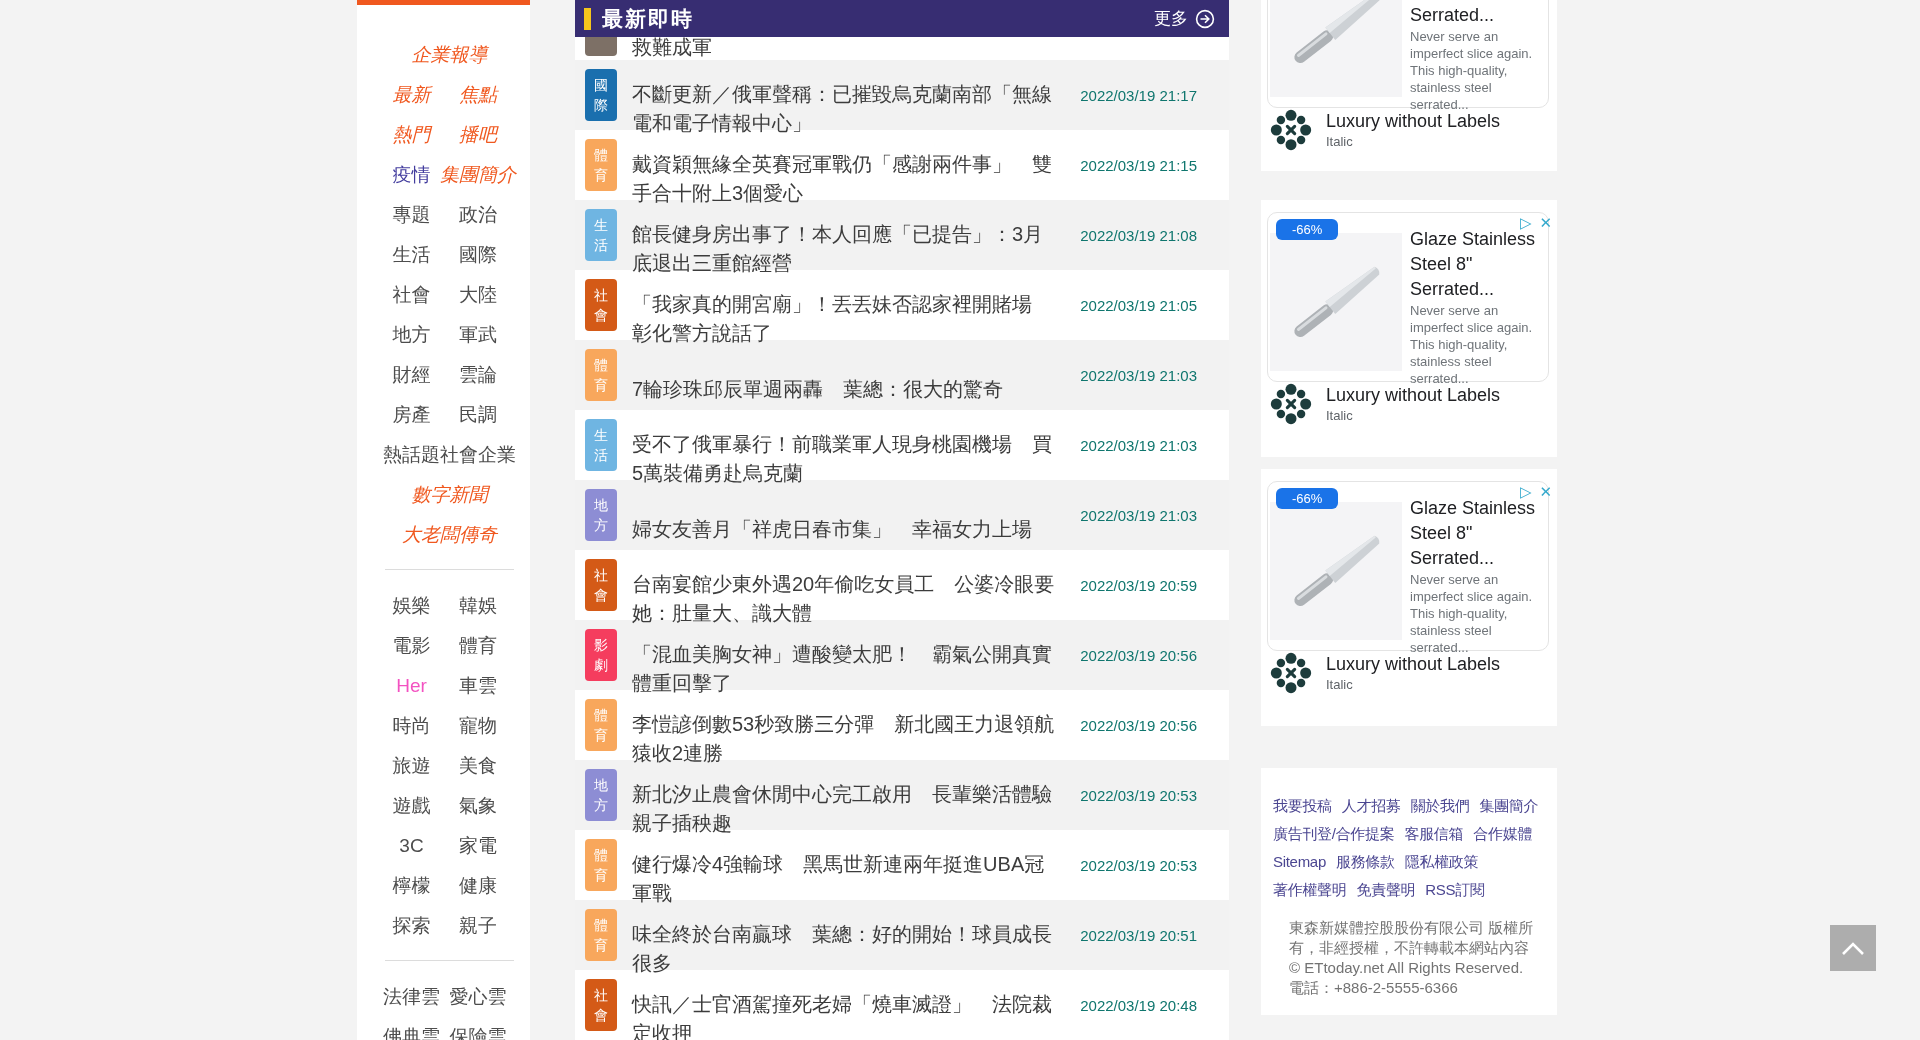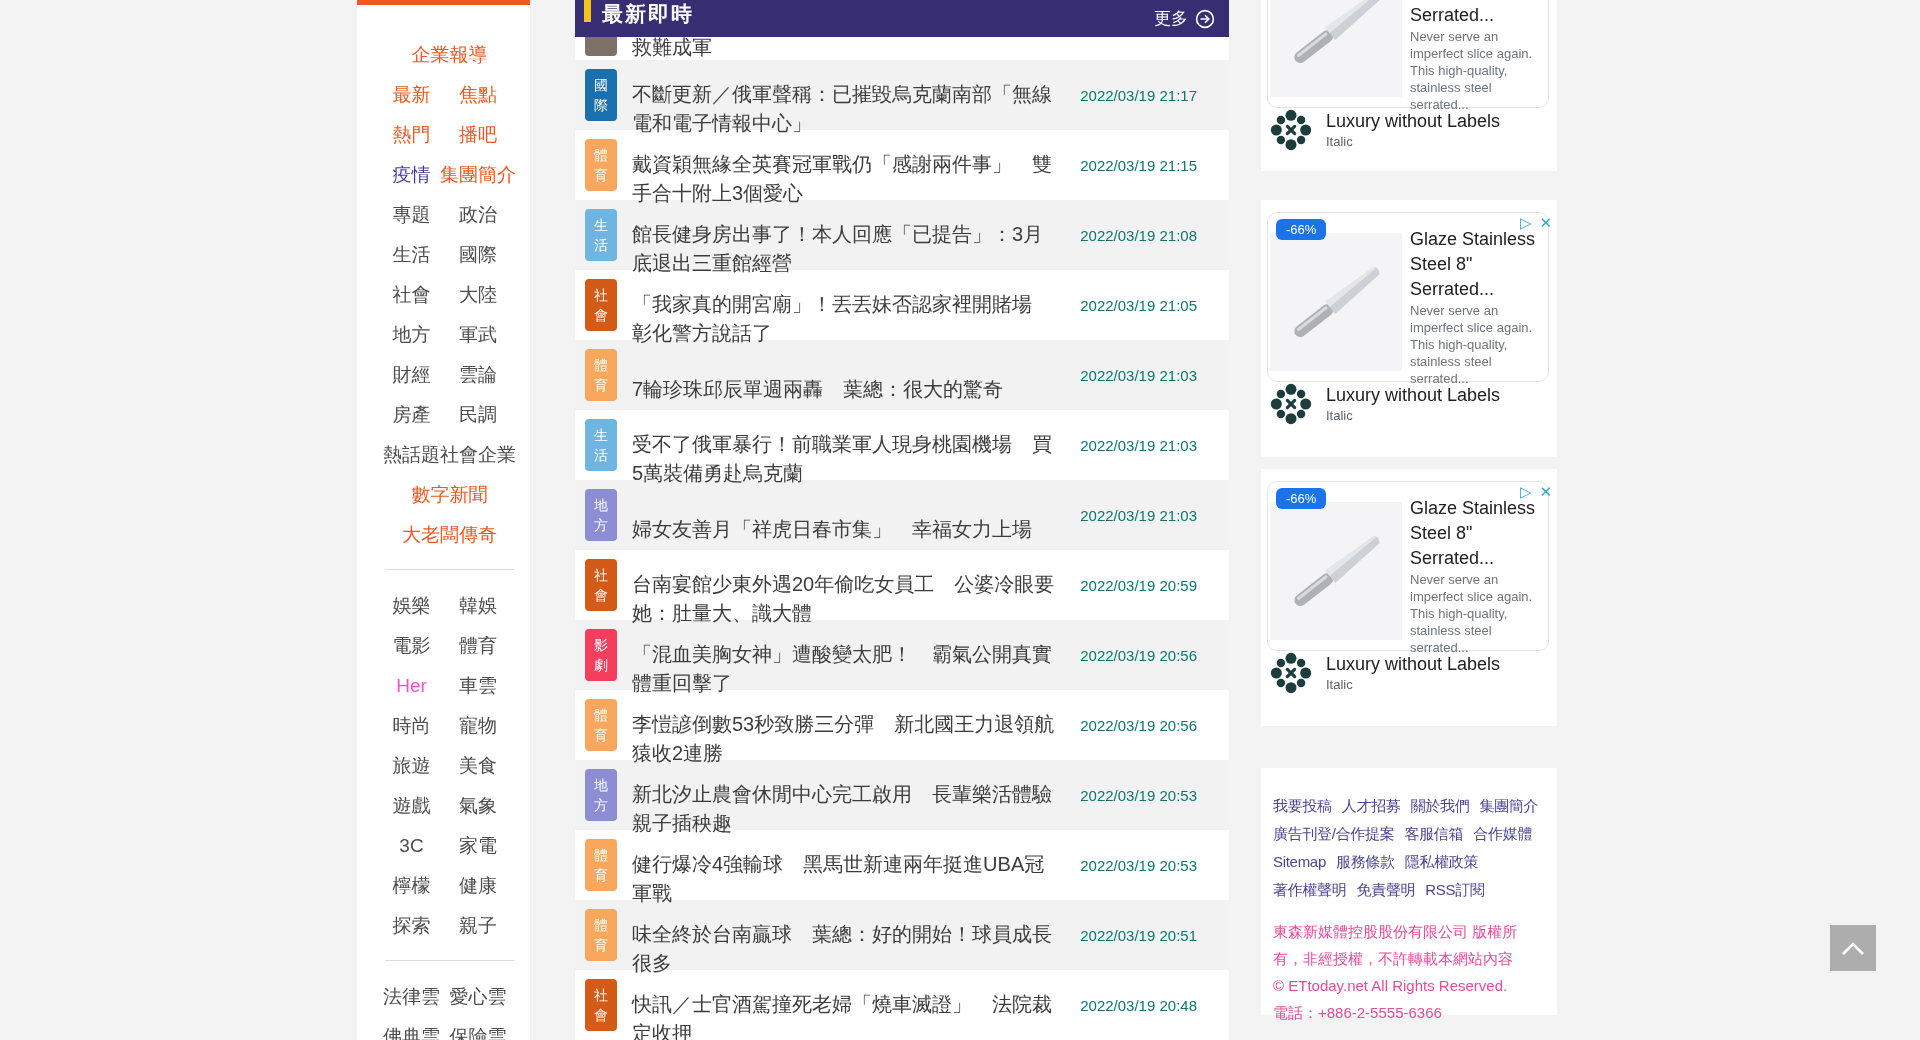--- a/index.html
+++ b/index.html
@@ -6,59 +6,59 @@
   body{
     width:1920px;height:1040px;position:relative;overflow:hidden;
     background:#f3f3f3;
     font-family:"Liberation Sans","DejaVu Sans",sans-serif;
   }
   
   .sidebar{position:absolute;left:357px;top:0;width:173px;height:1040px;background:#fff;border-top:5px solid #f0581f;}
   .sidebar-grid{display:grid;grid-template-columns:1fr 1fr;padding:30px 20px 0 26px;}
   .side-item{height:40px;display:flex;align-items:center;justify-content:center;font-size:19px;color:#4d4d4d;white-space:nowrap;cursor:pointer;}
   .side-item.span2{grid-column:1/3;}
-  .c-orange{color:#f0581f;}
+  .c-orange{color:#f0581f;font-style:italic;}
   .c-purple{color:#433d9e;}
   .c-pink{color:#f352c1;}
   .side-divider{grid-column:1/3;height:1px;background:#dcdcdc;margin:14px 2px 16px 2px;}
   
   .main{position:absolute;left:575px;top:0;width:654px;height:1040px;background:#fff;overflow:hidden;}
-  .news-header{position:absolute;top:0;left:0;right:0;height:37px;background:#372d72;z-index:6;display:flex;}
+  .news-header{position:absolute;top:0;left:0;right:0;height:37px;background:#372d72;z-index:6;display:flex;align-items:center;}
   .news-accent{width:7px;height:22px;background:#f5c51c;margin-left:9px;}
   .news-title{color:#fff;font-size:21px;font-weight:bold;margin-left:11px;letter-spacing:2px;}
   .more{margin-left:auto;margin-right:14px;display:flex;align-items:center;gap:7px;color:#fff;font-size:17px;cursor:pointer;}
   .partial-row{position:absolute;top:0;left:0;right:0;height:60px;background:#fff;z-index:1;}
   .partial-row .badge{position:absolute;left:10px;bottom:4px;}
   .partial-row .p-headline{position:absolute;left:57px;bottom:-2px;font-size:20px;line-height:29px;color:#3c3c3c;}
   .news-list{position:absolute;top:60px;left:0;right:0;z-index:2;}
   .news-row{height:70px;display:flex;align-items:center;padding:0 32px 0 10px;box-sizing:border-box;}
   .news-row:nth-child(odd){background:#f2f2f2;}
   .badge{width:32px;min-height:52px;border-radius:4px;color:#fff;font-size:14px;line-height:20px;padding:6px 8px;box-sizing:border-box;display:flex;align-items:center;justify-content:center;text-align:center;word-break:break-all;flex:none;}
   .headline{flex:1;font-size:20px;color:#3c3c3c;line-height:29px;max-height:58px;overflow:hidden;padding:0 22px 0 15px;margin-top:28px;}
   .time{font-size:15px;color:#0f766e;white-space:nowrap;flex:none;}
   
   .ad-slot{position:absolute;left:1261px;width:296px;background:#fff;}
   .ad-unit{position:relative;width:296px;height:245px;background:#fff;}
   .ad-icons{position:absolute;top:2px;right:5px;font-size:15px;color:#35a9cc;display:flex;gap:8px;z-index:3;}
   .ad-icons span{cursor:pointer;}
   .ad-card{position:relative;margin:12px 8px 0 6px;height:170px;border:1px solid #e4e4e4;border-radius:10px;background:#fff;box-sizing:border-box;}
-  .ad-discount{position:absolute;top:6px;left:8px;background:#1a73e8;color:#fff;font-size:13px;padding:3px 10px;border-radius:6px;z-index:2;}
+  .ad-discount{position:absolute;top:6px;left:8px;background:#1a73e8;color:#fff;font-size:13px;padding:3px 16px;border-radius:6px;z-index:2;}
   .ad-img{position:absolute;left:2px;top:20px;width:132px;height:138px;background:#f4f4f6;display:flex;align-items:center;justify-content:center;}
   .ad-text{margin-left:142px;padding:14px 6px 0 0;}
   .ad-title{font-size:18px;line-height:25px;color:#202124;}
   .ad-body{font-size:13px;line-height:17px;color:#6f7479;}
   .ad-advertiser{display:flex;align-items:center;gap:13px;margin:0 0 0 8px;}
   .adv-name{font-size:18px;color:#202124;}
   .adv-sub{font-size:13px;color:#5f6368;margin-top:2px;}
   .clip{overflow:hidden;}
   
   .footer-card{position:absolute;left:1261px;top:768px;width:296px;height:247px;background:#fff;box-sizing:border-box;padding:24px 12px 0 12px;}
   .f-links{display:flex;flex-wrap:wrap;column-gap:10px;line-height:28px;}
   .f-link{font-size:15px;color:#4b4691;letter-spacing:-0.3px;cursor:pointer;white-space:nowrap;}
-  .f-copy{margin-top:14px;font-size:15px;line-height:27px;color:#ec4899;}
+  .f-copy{margin-top:14px;font-size:15px;line-height:20px;color:#737373;margin-left:16px;}
   
   .scroll-top{position:absolute;left:1830px;top:925px;width:46px;height:46px;background:#adadad;display:flex;align-items:center;justify-content:center;cursor:pointer;}
 </style>
 </head>
 <body>
 
 <div class="sidebar">
   <div class="sidebar-grid">
       <div class="side-item span2 c-orange">企業報導</div>
       <div class="side-item c-orange">最新</div>

